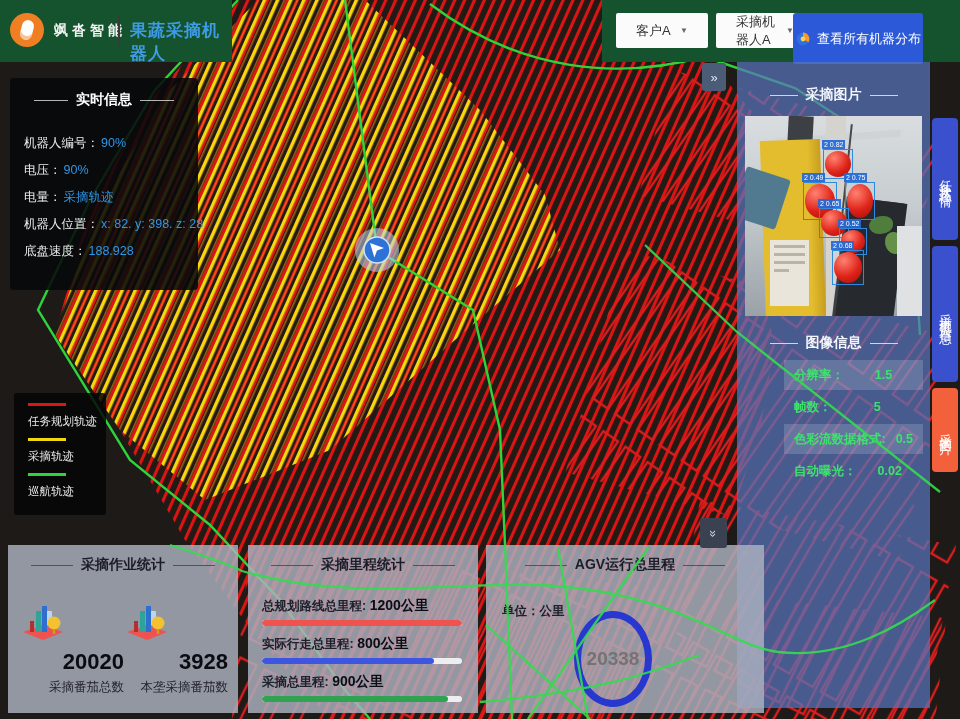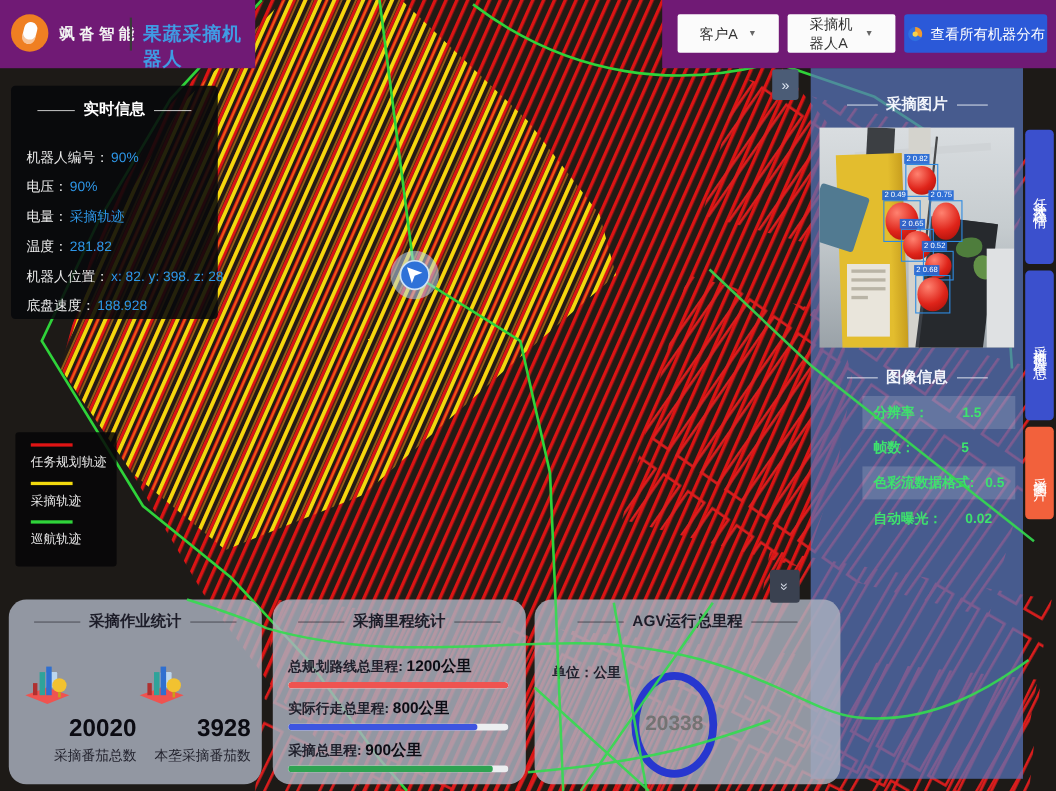--- a/index.html
+++ b/index.html
@@ -2,38 +2,38 @@
 <html><head>
 <meta charset="utf-8">
 <style>
   html,body{margin:0;padding:0;background:#0d0d0d;}
   #stage{position:relative;width:960px;height:719px;overflow:hidden;background:#16140f;
          font-family:"Liberation Sans",sans-serif;-webkit-font-smoothing:antialiased;}
   .abs{position:absolute;}
   svg{display:block;}
 
   
-  .hdr-block{position:absolute;top:0;height:62px;background:#701a75;}
+  .hdr-block{position:absolute;top:0;height:62px;background:#14532d;}
   #hdr-left{left:0;width:232px;}
   #hdr-right{left:602px;width:358px;}
   #logo{position:absolute;left:10px;top:13px;width:34px;height:34px;border-radius:50%;
         background:#ef7f22;display:flex;align-items:center;justify-content:center;}
   #logo .pip{width:12px;height:20px;border-radius:7px;background:#fdfdfd;transform:rotate(14deg);
         box-shadow:inset 0 -4px 0 rgba(239,127,34,.45);}
   #brand{position:absolute;left:54px;top:22px;font-size:14px;font-weight:bold;color:#f2f2f2;letter-spacing:4px;}
   #brand-divider{position:absolute;left:118px;top:16px;width:2px;height:30px;background:#3a3a3a;}
   #app-title{position:absolute;left:130px;top:19px;font-size:17px;font-weight:bold;color:#3f9be4;letter-spacing:1px;}
 
   .dropdown{position:absolute;top:13px;height:35px;background:#fbfbfb;border-radius:2px;
             display:flex;align-items:center;justify-content:space-between;
             padding:0 20px;font-size:13px;color:#333;cursor:pointer;box-sizing:border-box;}
   .dropdown .caret{font-size:8px;color:#666;margin-left:6px;}
   #dd-customer{left:616px;width:92px;}
   #dd-robot{left:716px;width:98px;}
-  #btn-viewall{position:absolute;left:822px;top:13px;width:130px;height:35px;background:#2b59d8;border-radius:3px;
+  #btn-viewall{position:absolute;left:793px;top:13px;width:130px;height:51px;background:#2b59d8;border-radius:3px;
             color:#fff;font-size:13px;display:flex;align-items:center;justify-content:center;gap:6px;cursor:pointer;}
 
   
   #rt-panel{left:10px;top:78px;width:188px;height:212px;background:rgba(7,8,11,.88);border-radius:4px;z-index:30;}
   .panel-title{display:flex;align-items:center;justify-content:center;gap:8px;font-size:14px;font-weight:bold;}
   .panel-title .ln{height:1px;flex:0 0 30px;}
   #rt-panel .panel-title{color:#fff;margin-top:13px;}
   #rt-panel .panel-title .ln{background:rgba(255,255,255,.7);flex-basis:34px;}
   #rt-rows{position:absolute;left:14px;top:52px;right:6px;}
   .rt-row{height:27px;line-height:27px;font-size:12.5px;color:#eaeaea;white-space:nowrap;}
@@ -88,21 +88,21 @@
 
   
   .side-tab{position:absolute;left:932px;width:26px;border-radius:4px;color:#fff;z-index:25;cursor:pointer;
             writing-mode:vertical-rl;text-orientation:upright;letter-spacing:3px;font-size:12.5px;
             display:flex;align-items:center;justify-content:center;}
   #tab1{top:118px;height:122px;background:#3b50cd;}
   #tab2{top:246px;height:136px;background:#3b50cd;}
   #tab3{top:388px;height:84px;background:#f2613c;}
 
   
-  .bpanel{position:absolute;top:545px;height:168px;background:rgba(171,177,191,.83);border-radius:16px;z-index:30;color:#15151f;box-sizing:border-box;}
+  .bpanel{position:absolute;top:545px;height:168px;background:rgba(171,177,191,.83);border-radius:0;z-index:30;color:#15151f;box-sizing:border-box;}
   .bpanel .panel-title{color:#1c1c28;margin-top:11px;}
   .bpanel .panel-title .ln{background:rgba(25,25,35,.55);flex-basis:42px;}
   #p-stats{left:8px;width:230px;}
   #p-mileage{left:248px;width:230px;}
   #p-agv{left:486px;width:278px;}
 
   .stat-col{position:absolute;top:58px;width:104px;text-align:right;}
   #stat1{left:12px;} #stat2{left:116px;}
   .stat-num{font-size:22px;font-weight:bold;color:#0b0b12;margin-top:6px;}
   .stat-label{font-size:12.5px;margin-top:4px;color:#23232e;}
@@ -205,21 +205,20 @@
   <div class="abs" id="rt-panel">
     <div class="panel-title">
       <span class="ln"></span>
         <span>实时信息</span>
         <span class="ln"></span>
     </div>
     <div id="rt-rows">
       <div class="rt-row"><span>机器人编号：</span><span class="val">90%</span></div>
       <div class="rt-row"><span>电压：</span><span class="val">90%</span></div>
       <div class="rt-row"><span>电量：</span><span class="val">采摘轨迹</span></div>
-      <div class="rt-row"><span>温度：</span><span class="val">281.82</span></div>
       <div class="rt-row"><span>机器人位置：</span><span class="val">x: 82. y: 398. z: 28</span></div>
       <div class="rt-row"><span>底盘速度：</span><span class="val">188.928</span></div>
     </div>
   </div>
 
   <div class="abs" id="legend">
     <div class="lg-item">
       <span class="lg-line" style="background: rgb(224, 20, 20);"></span>
       <span class="lg-label">任务规划轨迹</span>
     </div>

